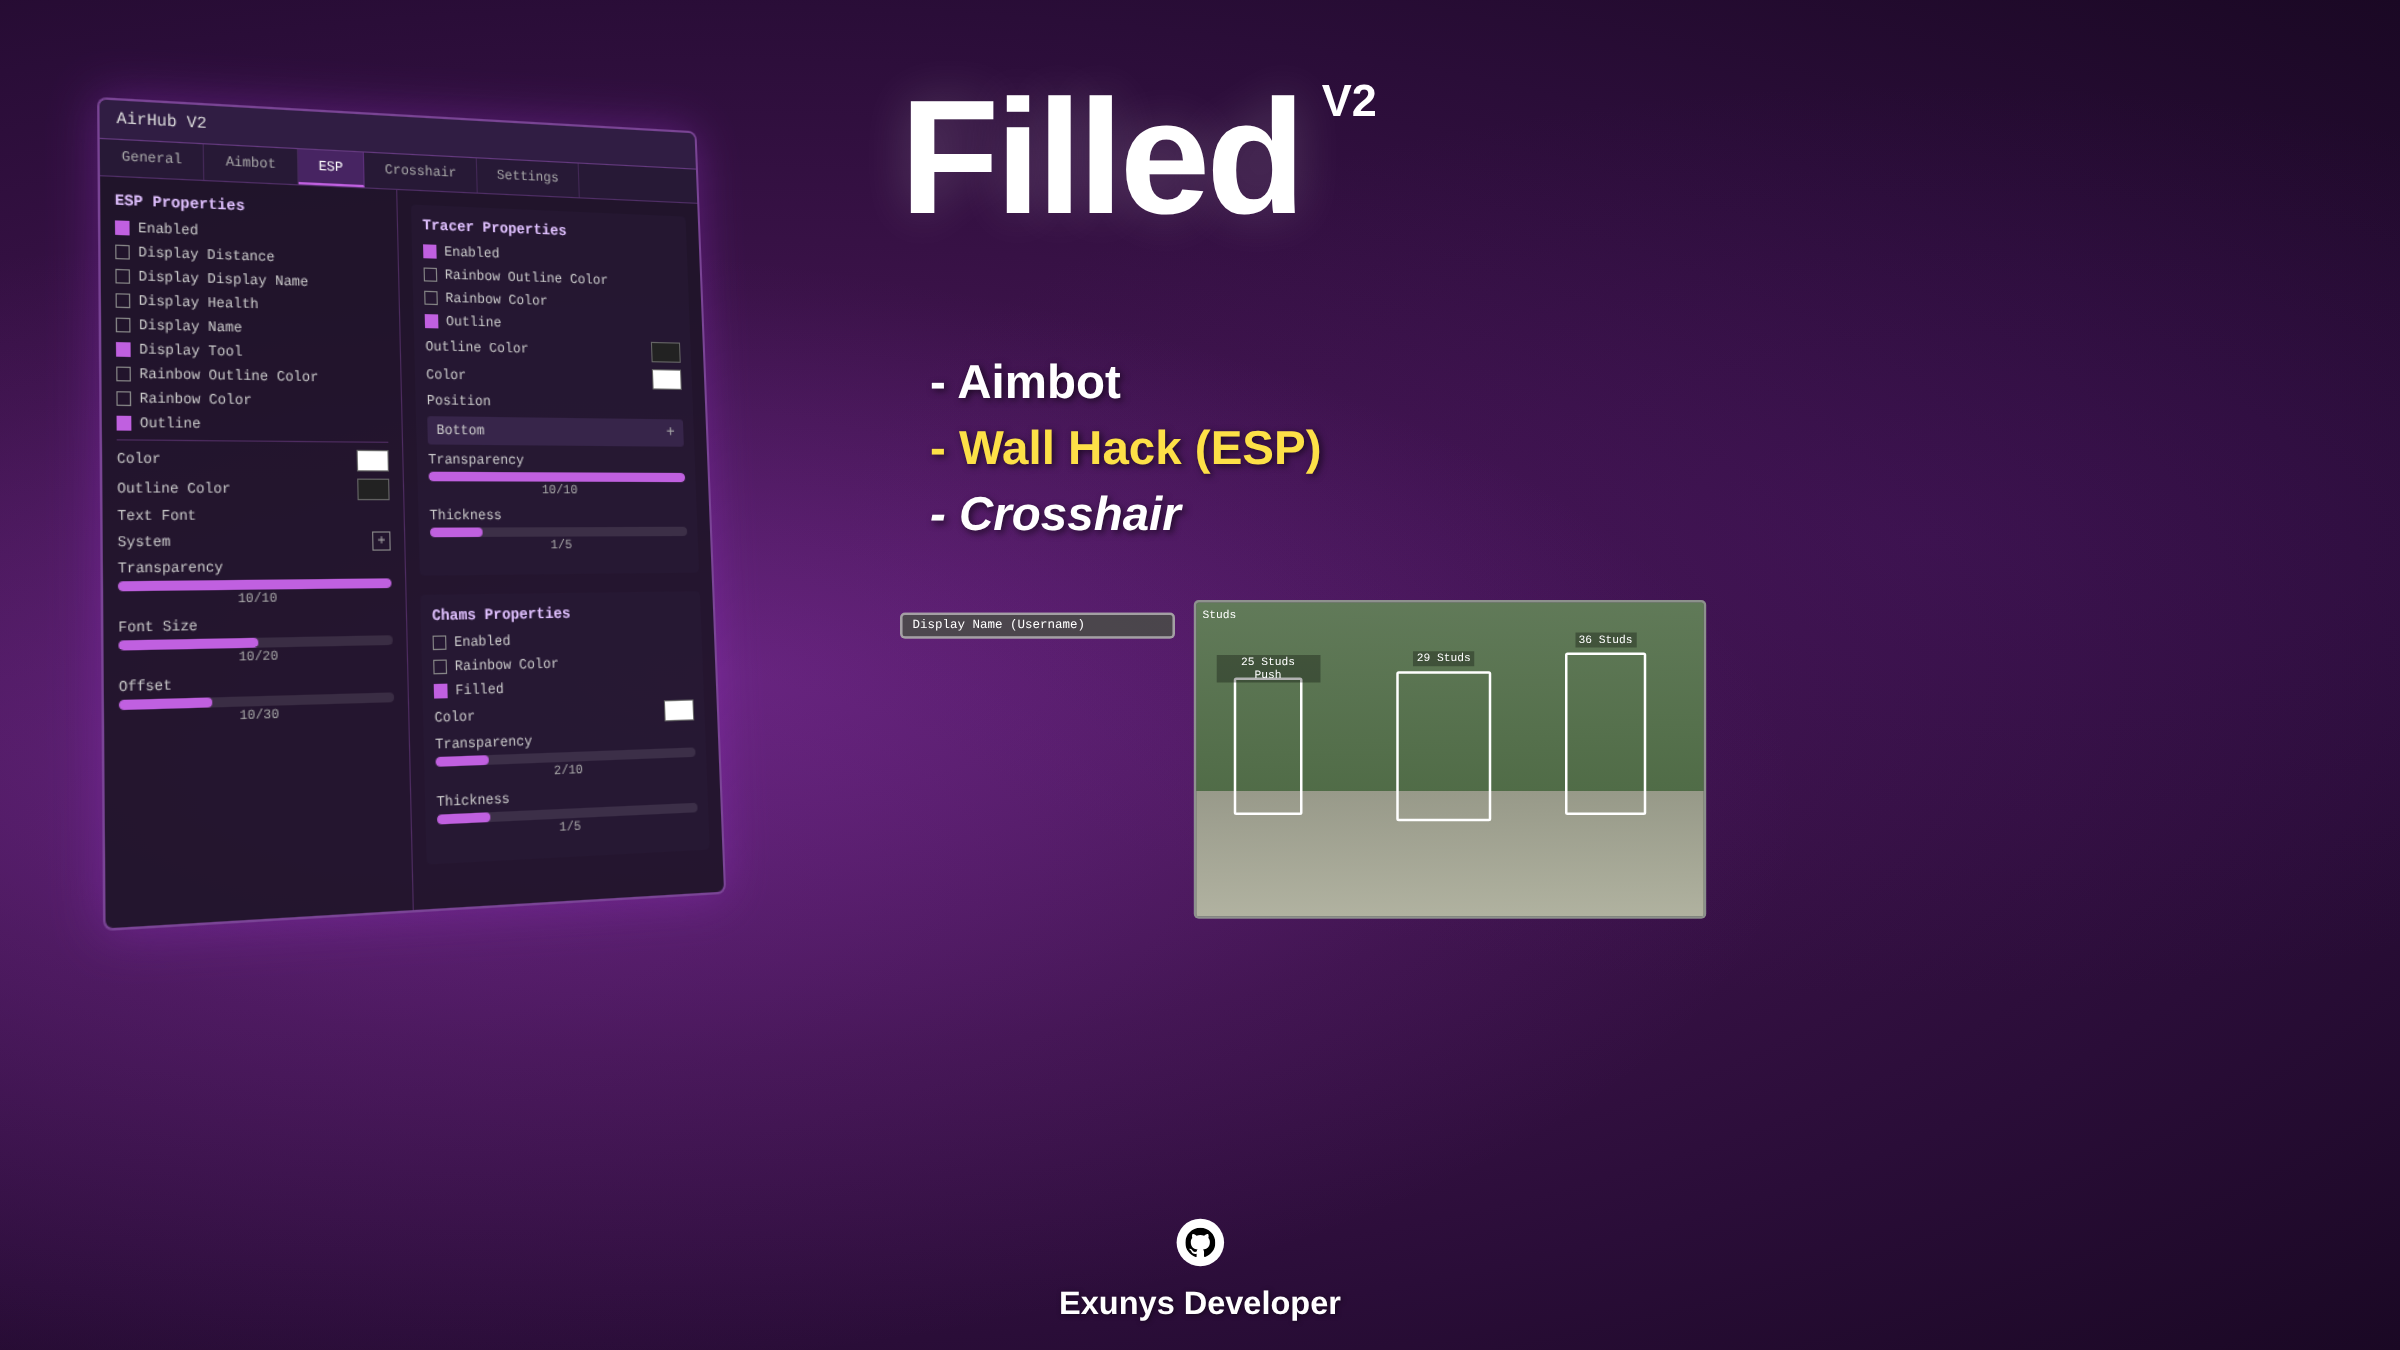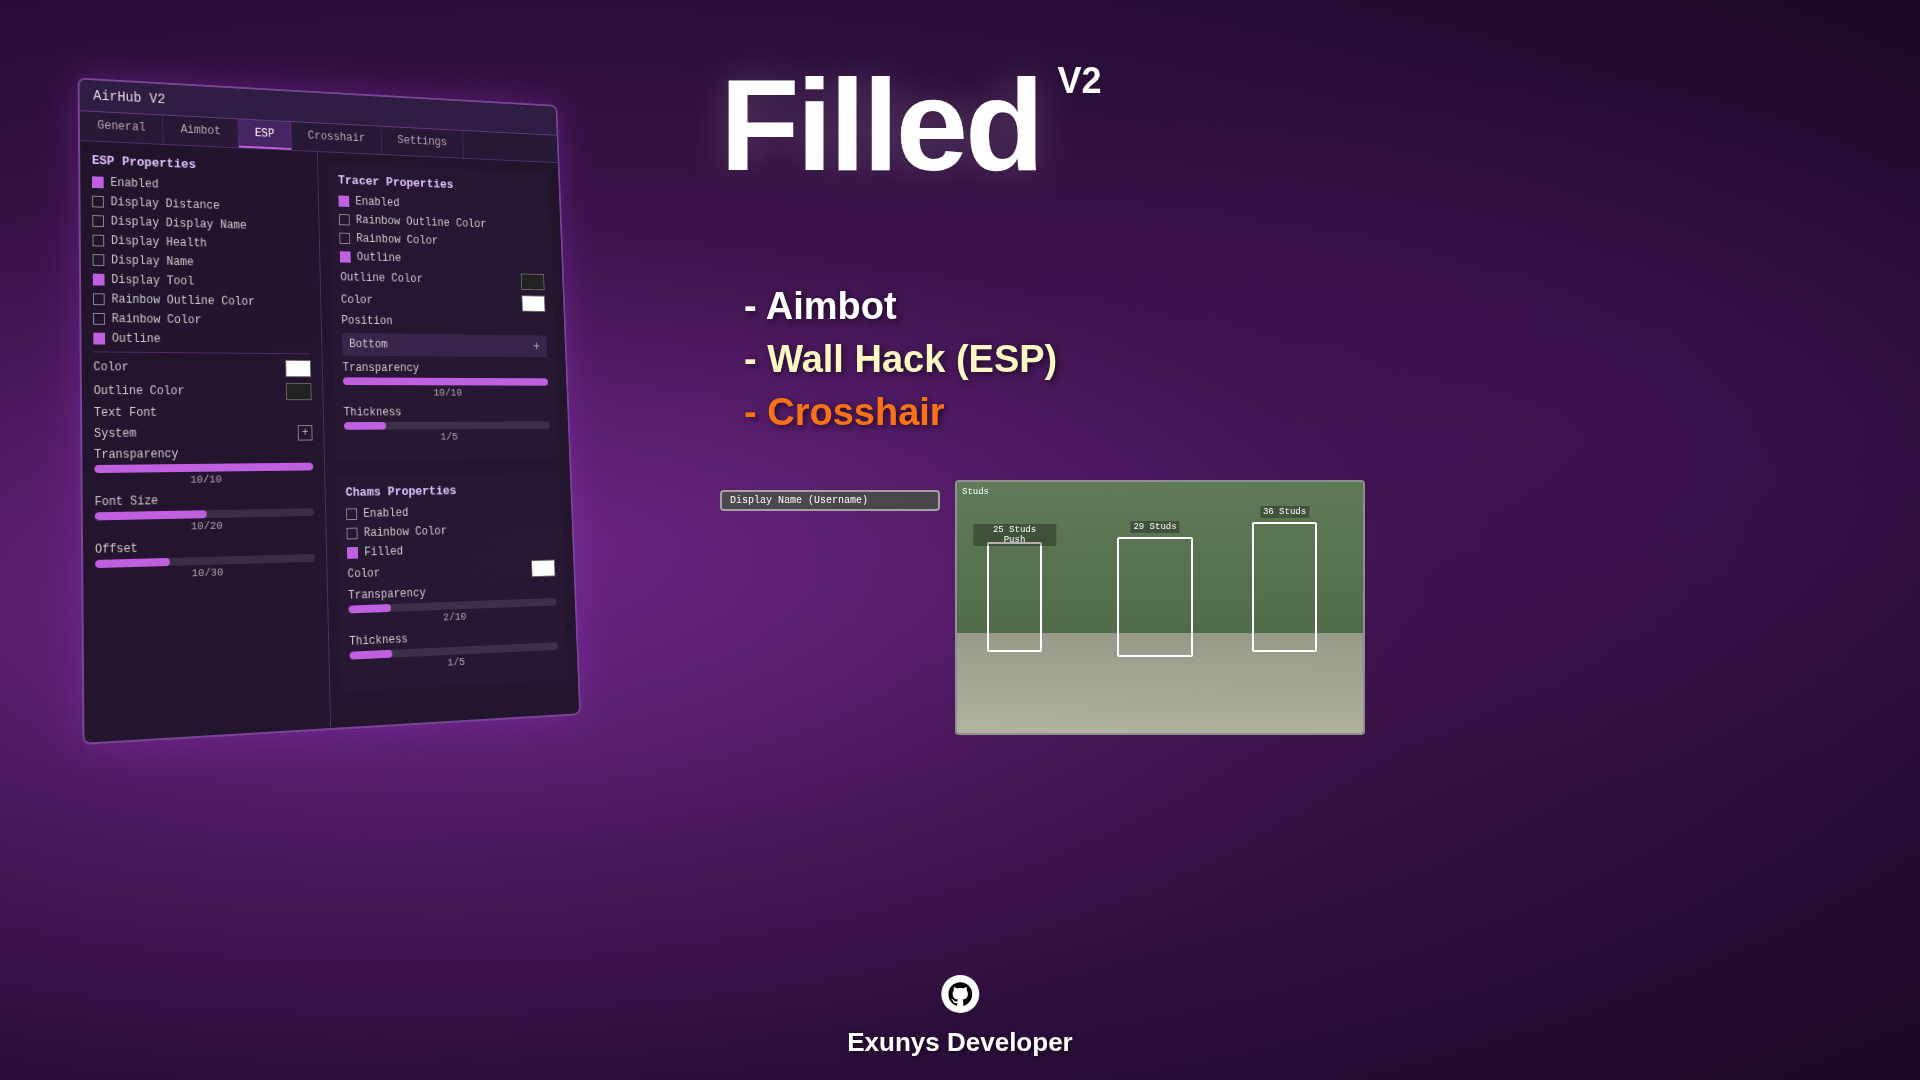--- a/index.html
+++ b/index.html
@@ -436,22 +436,22 @@
 
 <div style="position:absolute; left:720px; top:50px;">
   <div style="position:relative; display:inline-block;">
     <span style="font-size:130px; font-weight:900; color:#fff; font-family:'Arial Black',sans-serif; text-shadow:0 0 40px rgba(255,255,255,0.2); letter-spacing:-3px;">Filled</span>
     <span style="font-size:36px; font-weight:900; color:#fff; font-family:'Arial Black',sans-serif; position:absolute; top:10px; right:-60px;">V2</span>
   </div>
 </div>
 
 <div style="position:absolute; left:744px; top:285px;">
   <div style="font-size:38px; font-weight:900; color:#fff; font-family:'Arial Black',sans-serif; margin-bottom:10px; text-shadow:2px 2px 6px rgba(0,0,0,0.6);">- Aimbot</div>
-  <div style="font-size:38px; font-weight:900; color:#fef9c3; font-family:'Arial Black',sans-serif; margin-bottom:10px; text-shadow:2px 2px 6px rgba(0,0,0,0.6);">- Wall Hack (ESP)</div>
-  <div style="font-size:38px; font-weight:900; color:#f97316; font-family:'Arial Black',sans-serif; margin-bottom:10px; text-shadow:2px 2px 6px rgba(0,0,0,0.6);">- Crosshair</div>
+  <div style="font-size:38px; font-weight:900; color:#fde047; font-family:'Arial Black',sans-serif; margin-bottom:10px; text-shadow:2px 2px 6px rgba(0,0,0,0.6);">- Wall Hack (ESP)</div>
+  <div style="font-size:38px; font-weight:900; color:#ffffff; font-family:'Arial Black',sans-serif; margin-bottom:10px; text-shadow:2px 2px 6px rgba(0,0,0,0.6);font-style:italic;">- Crosshair</div>
 </div>
 
 <div style="position:absolute; left:720px; top:490px; width:220px; background:rgba(120,140,110,0.65); border:2px solid rgba(200,200,200,0.6); border-radius:4px; overflow:hidden;">
   <div style="padding:3px 8px; font-size:10px; color:#fff; font-family:'Courier New',monospace; background:rgba(0,0,0,0.3);">Display Name (Username)</div>
 </div>
 
 <div style="position:absolute; left:955px; top:480px; width:410px; height:255px; background:rgba(90,120,80,0.7); border:2px solid rgba(200,200,200,0.5); border-radius:4px; overflow:hidden;">
   <div style="position:relative; width:100%; height:100%;">
 
     <div style="position:absolute; inset:0; background:linear-gradient(180deg, rgba(100,130,90,0.8) 0%, rgba(80,110,70,0.9) 60%, rgba(180,180,160,0.7) 60%, rgba(200,200,180,0.8) 100%);"></div>

